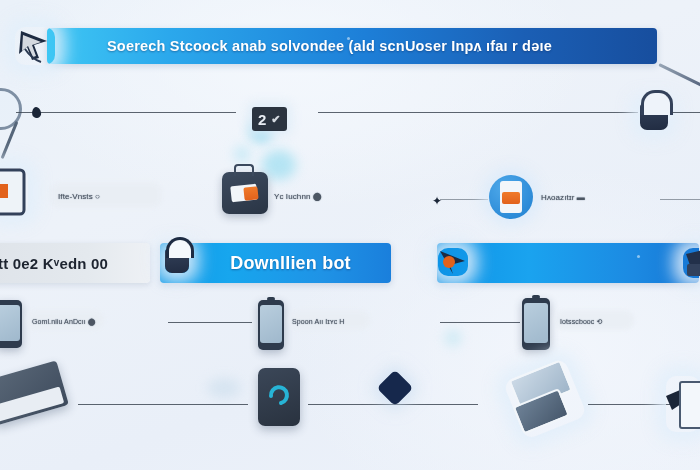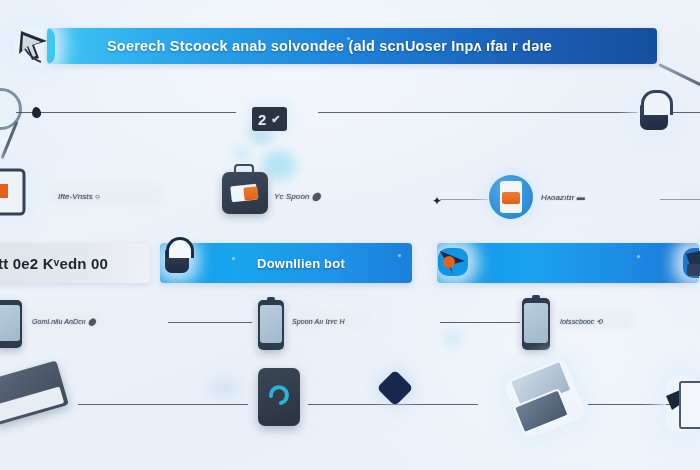--- a/index.html
+++ b/index.html
@@ -44,37 +44,37 @@
   #banner-top .btxt{padding-left:60px;text-align:left;}
 
   #bar-gray{
     left:-8px;top:243px;width:158px;height:40px;
     background:linear-gradient(90deg,#dfe4ea 0%,#e4e9ee 60%,#eef1f5 100%);
     color:#1d2430;font-size:15px;box-shadow:0 2px 6px rgba(60,80,110,.14);
   }
   #bar-gray .btxt{text-align:left;padding-left:6px;text-shadow:none;}
 
   #banner-download{
-    left:160px;top:243px;width:252px;height:40px;
+    left:160px;top:243px;width:231px;height:40px;
     background:linear-gradient(90deg,#0e9ae8 0%,#17a6ee 30%,#1f93e6 70%,#1a7fdc 100%);
-    font-size:13px;
+    font-size:18px;
   }
   #banner-register{
     left:437px;top:243px;width:262px;height:40px;
     background:linear-gradient(90deg,#0d93e6 0%,#1aa3ef 35%,#1c8ae2 75%,#1676d4 100%);
     font-size:16px;
   }
   .sparkle{position:absolute;background:rgba(255,255,255,.5);border-radius:50%;}
 
   
   .icon{position:absolute;}
   .glow{box-shadow:0 0 16px 10px rgba(226,238,250,.85);border-radius:10px;}
   .lbl{position:absolute;color:#404a57;font-size:7px;letter-spacing:.1px;
        white-space:nowrap;opacity:.92;font-family:"Liberation Sans",sans-serif;}
-  .lbl.blurry{text-shadow:0 0 1.2px rgba(80,95,115,.9);font-style:italic;}
+  .lbl.blurry{text-shadow:0 0 1.2px rgba(80,95,115,.9);}
   .chip{position:absolute;background:#e9eef4;border-radius:9px;filter:blur(2px);opacity:.8;}
 
   
   .phone{position:absolute;background:#2e3b4d;border-radius:5px;
          box-shadow:0 3px 8px rgba(40,60,90,.3);}
   .phone .screen{position:absolute;left:2px;right:2px;top:5px;bottom:7px;
          background:linear-gradient(150deg,#b9cede,#9fb8cc);border-radius:3px;}
   .phone .nub{position:absolute;left:50%;top:-3px;width:8px;height:4px;margin-left:-4px;
          background:#2e3b4d;border-radius:2px;}
 
@@ -158,21 +158,21 @@
       <rect x="-2" y="16" width="16" height="14" fill="#e2621c"></rect>
     </svg>
   </div>
   <div class="lbl blurry" style="left:58px;top:192px;font-size:8px;">Ifte-Vnsts ○</div>
 
   <div class="scanner glow" style="left:222px;top:172px;width:46px;height:42px;">
     <div style="position:absolute;left:9px;top:13px;width:26px;height:16px;background:#f1f5f9;border-radius:2px;transform:rotate(-6deg);"></div>
     <div class="card-orange" style="left:22px;top:15px;width:14px;height:13px;transform:rotate(-6deg);"></div>
     <div style="position:absolute;left:12px;top:-8px;width:16px;height:10px;border:2px solid #3c4a5e;border-bottom:none;border-radius:4px 4px 0 0;"></div>
   </div>
-  <div class="lbl blurry" style="left:274px;top:192px;font-size:8px;">Yc Spoon ⬤</div>
+  <div class="lbl blurry" style="left:274px;top:192px;font-size:8px;">Yc Iuchnn ⬤</div>
 
   <div class="line soft" style="left:440px;top:199px;width:48px;"></div>
   <div style="position:absolute;left:432px;top:194px;color:#1b2638;font-size:12px;">✦</div>
 
   <div class="circ-icon" style="left:489px;top:175px;width:44px;height:44px;">
     <div class="card-white" style="left:11px;top:6px;width:22px;height:32px;"></div>
     <div class="card-orange" style="left:13px;top:17px;width:18px;height:12px;"></div>
   </div>
   <div class="lbl blurry" style="left:541px;top:193px;font-size:8px;">Hʌoazıtɪr ▬</div>
   <div class="line soft" style="left:660px;top:199px;width:44px;"></div>

